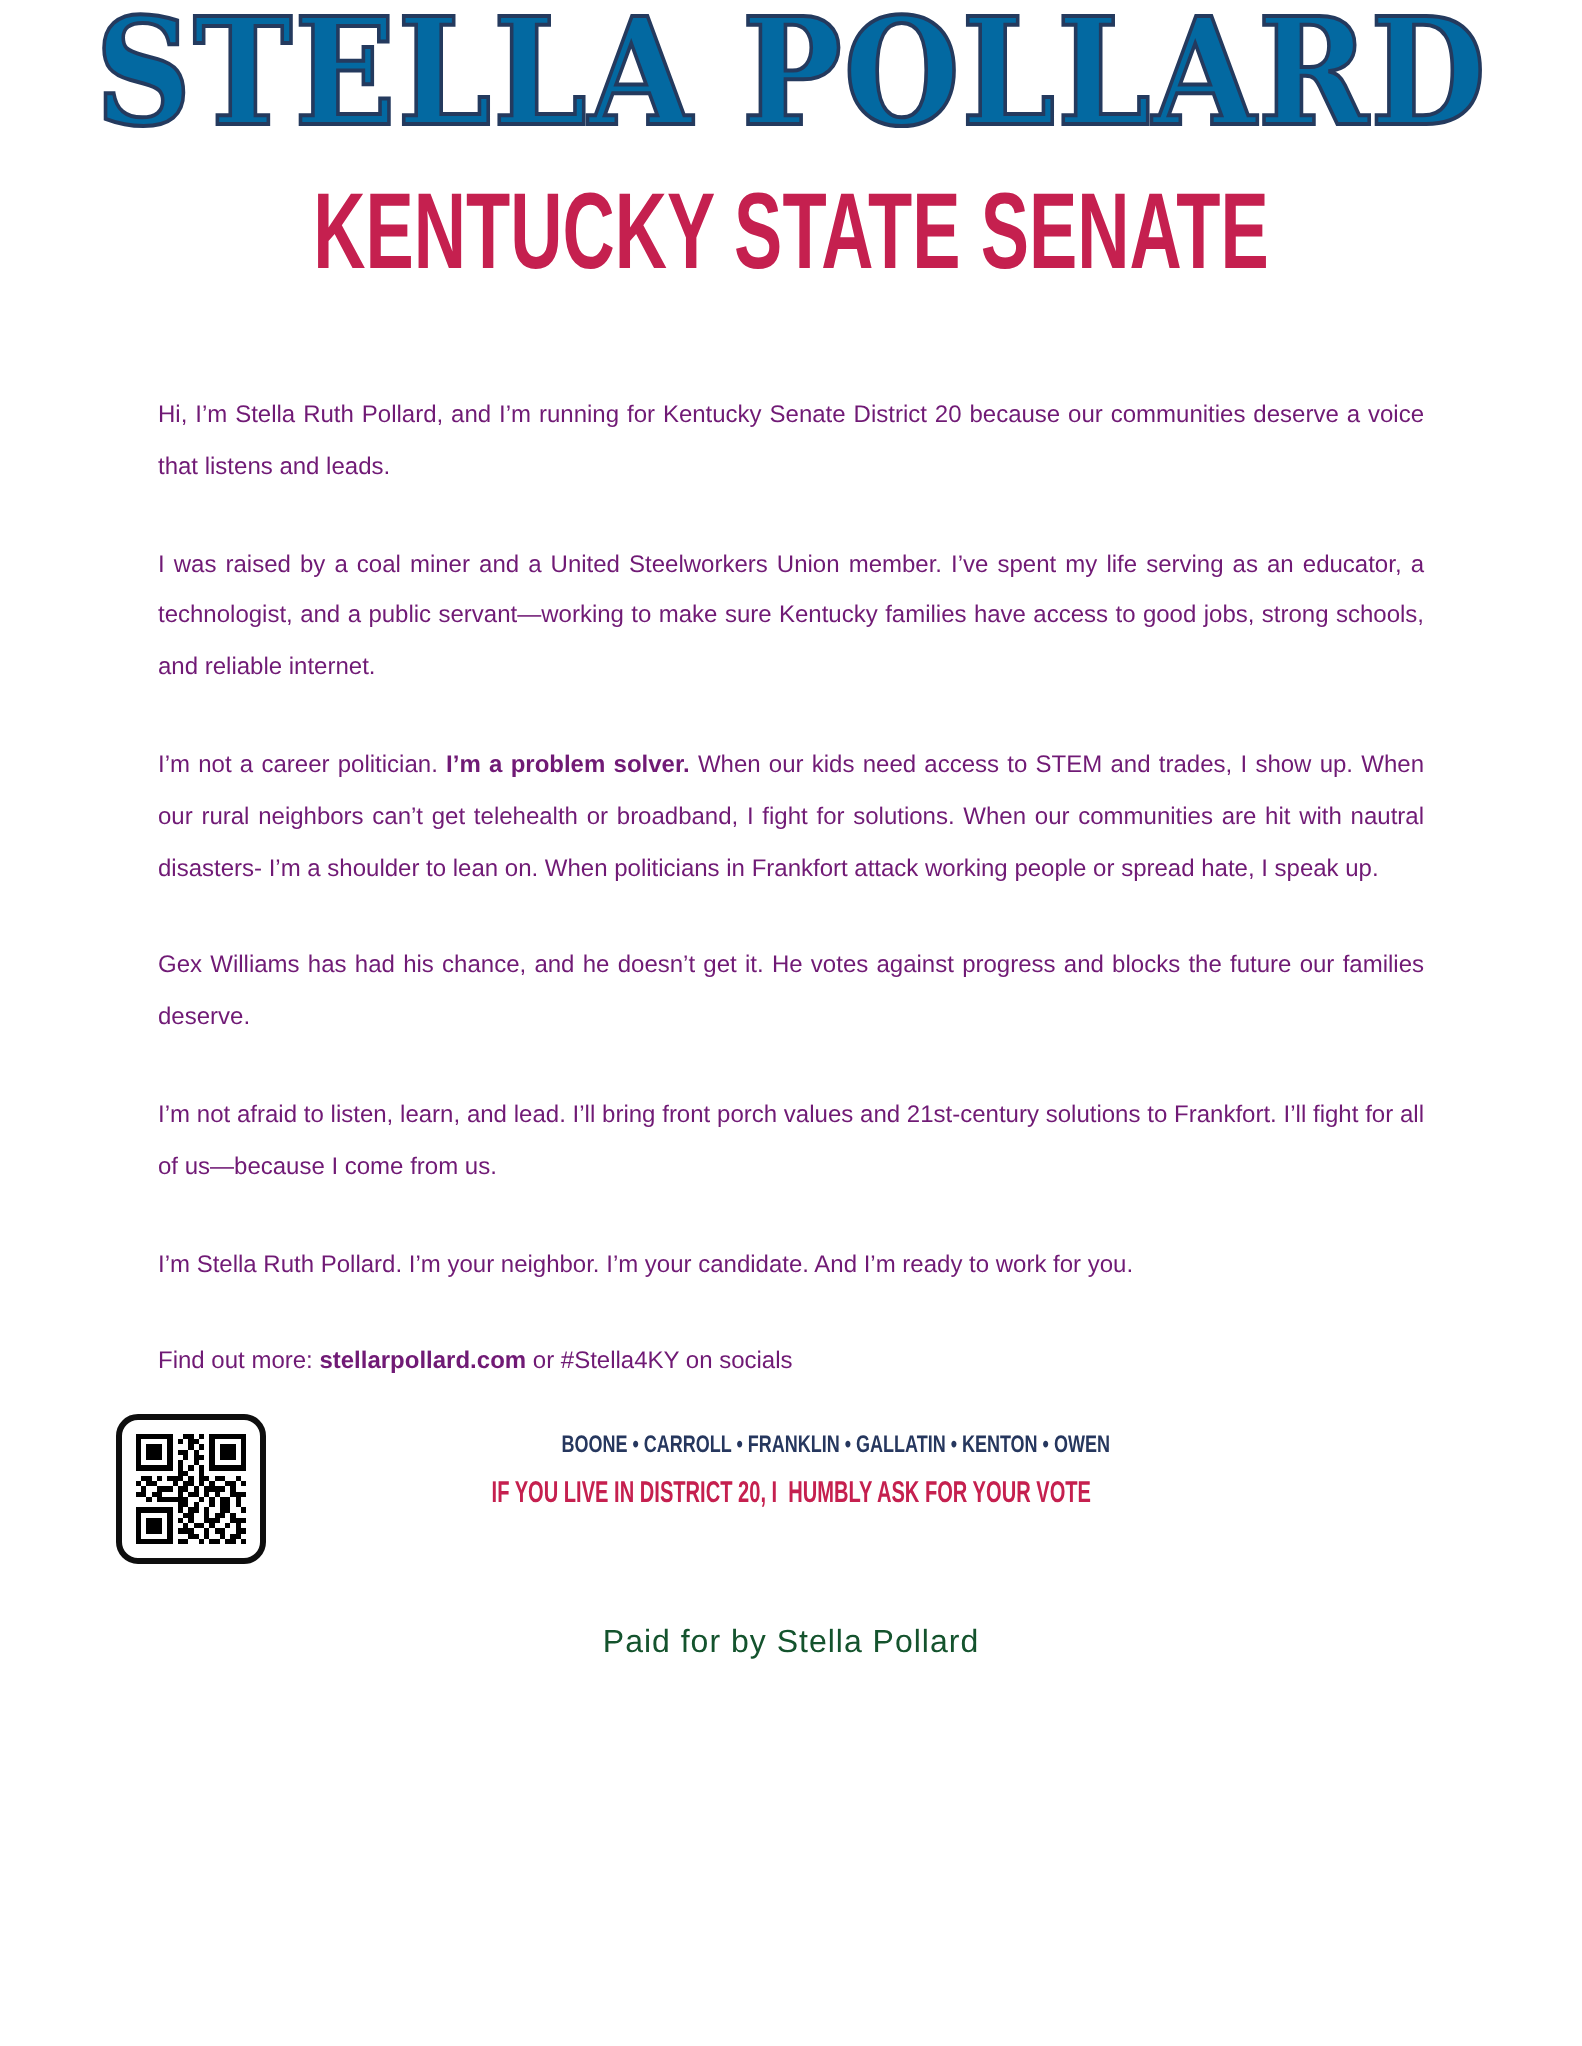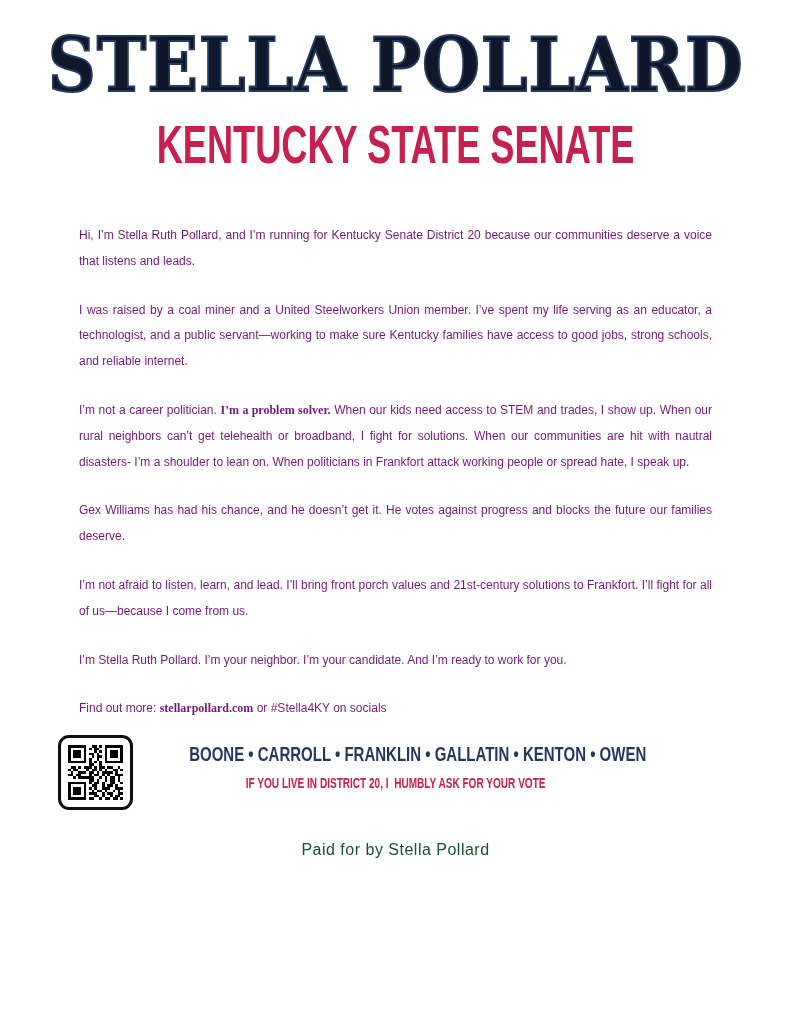--- a/index.html
+++ b/index.html
@@ -7,27 +7,26 @@
   .page {
     position: relative;
     width: 791px;
     height: 1023px;
     background: #ffffff;
     overflow: hidden;
     font-family: "Liberation Sans", sans-serif;
   }
   
   .candidate-name {
-    padding-top: 28px;
     text-align: center;
     font-family: "DejaVu Serif", serif;
     font-weight: 700;
     font-size: 74px;
     line-height: 1;
-    color: #0f172a;
+    color: #0369a1;
     white-space: nowrap;
   }
   .candidate-name .squeeze {
     display: inline-block;
     transform: scaleX(0.90);
     transform-origin: center;
     -webkit-text-stroke: 2px #243A5E;
     letter-spacing: 1px;
   }
   .office-title {
@@ -50,21 +49,21 @@
     margin: 52px 79px 0 79px;
   }
   .para {
     text-align: justify;
     font-size: 12px;
     line-height: 25.8px;
     color: #701a75;
     margin-bottom: 23px;
   }
   .para:last-child { margin-bottom: 0; }
-  .para .bold { font-weight: 700; font-family: Liberation Serif, serif; }
+  .para .bold { font-weight: 700; }
   
   .footer-row {
     position: relative;
     margin-top: 13px;
     height: 78px;
   }
   .qr-box {
     position: absolute;
     left: 58px;
     top: 0;
@@ -80,21 +79,21 @@
   .qr-box svg {
     width: 55px;
     height: 55px;
     fill: #000000;
     shape-rendering: crispEdges;
   }
   .footer-lines { text-align: center; padding-top: 9px; }
   .counties-line {
     color: #26375E;
     font-weight: 700;
-    font-size: 20px;
+    font-size: 12px;
     line-height: 1;
     white-space: nowrap;
     padding-left: 44px;
   }
   .counties-line .squeeze {
     display: inline-block;
     transform: scaleX(0.75);
     transform-origin: center;
   }
   .appeal-line {

